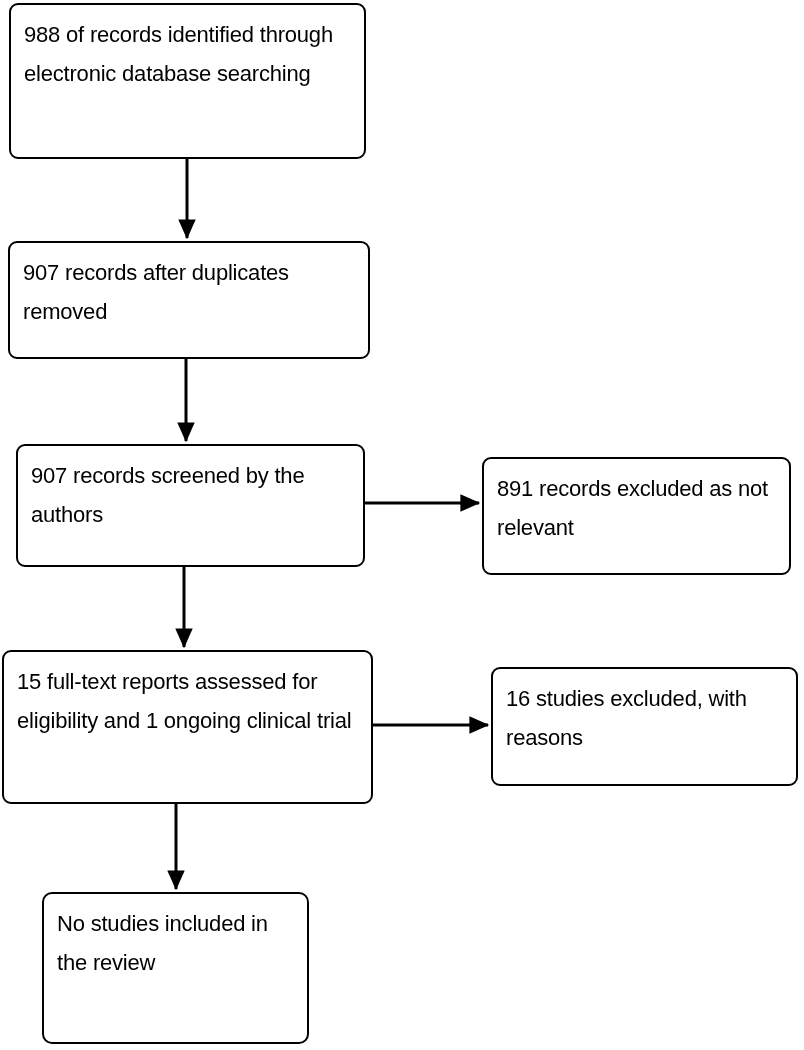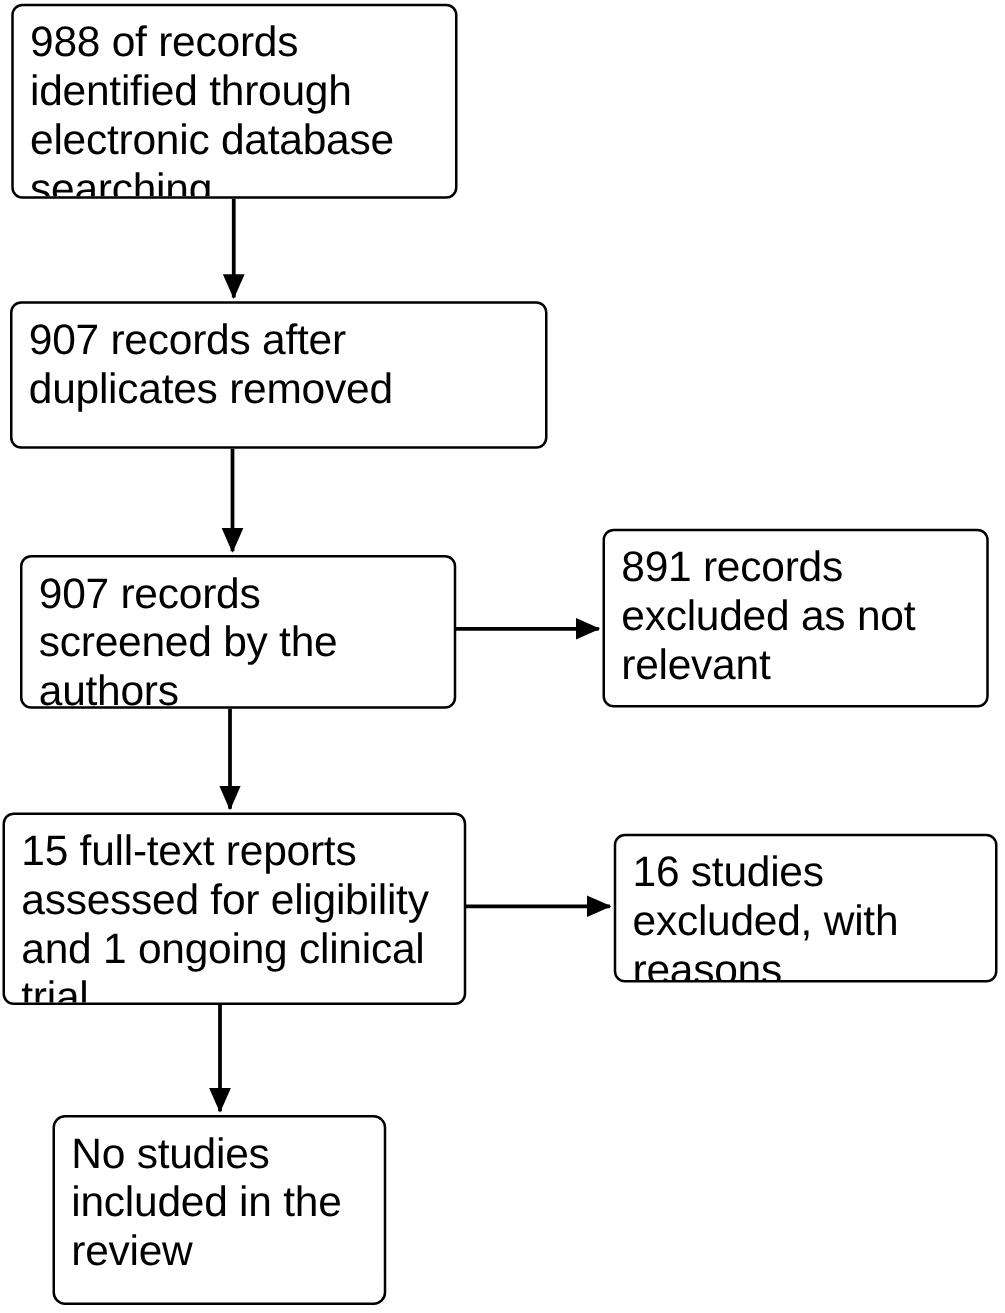--- a/index.html
+++ b/index.html
@@ -25,33 +25,33 @@
   }
   .node-box {
     position: absolute;
     box-sizing: border-box;
     border: 2px solid #000000;
     border-radius: 9px;
     background: #ffffff;
     padding: 10px 12px 10px 13px;
     color: #000000;
     font-family: "Liberation Sans", sans-serif;
-    font-size: 34px;
+    font-size: 22px;
     line-height: 39px;
     letter-spacing: -0.2px;
     white-space: pre-line;
     overflow: hidden;
   }
   
   #node-identified { left: 9px;  top: 3px;   width: 357px; height: 156px; }
   
-  #node-duplicates { left: 8px;  top: 241px; width: 430px; height: 118px; }
+  #node-duplicates { left: 8px;  top: 241px; width: 362px; height: 118px; }
   
   #node-screened   { left: 16px;  top: 444px; width: 349px; height: 123px; }
-  #node-excluded-screen { left: 482px; top: 423px; width: 309px; height: 143px; }
+  #node-excluded-screen { left: 482px; top: 457px; width: 309px; height: 118px; }
   
   #node-fulltext   { left: 2px;  top: 650px; width: 371px; height: 154px; }
   #node-excluded-fulltext { left: 491px; top: 667px; width: 307px; height: 119px; }
   
   #node-included   { left: 42px; top: 892px; width: 267px; height: 152px; border-radius: 10px; }
 </style>
 </head>
 <body>
 
 <div id="diagram">

